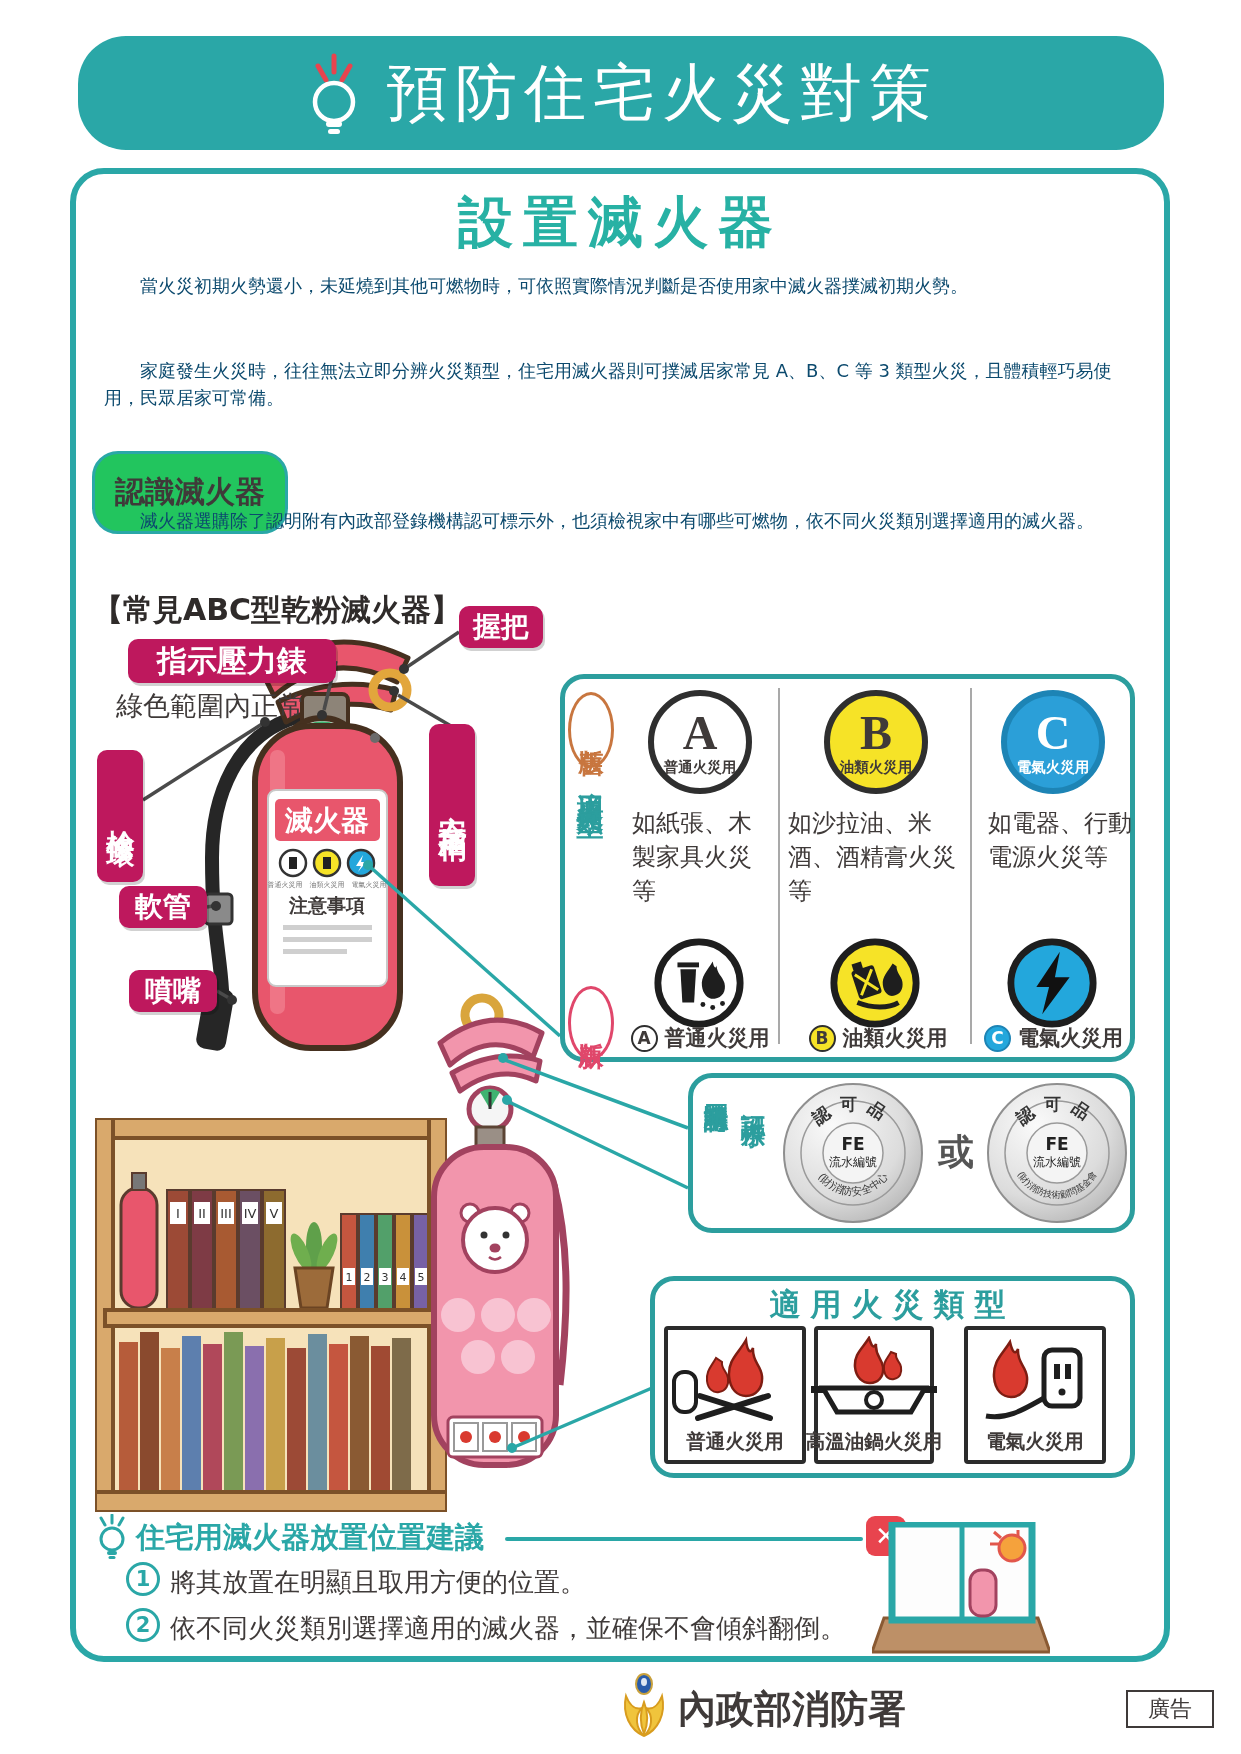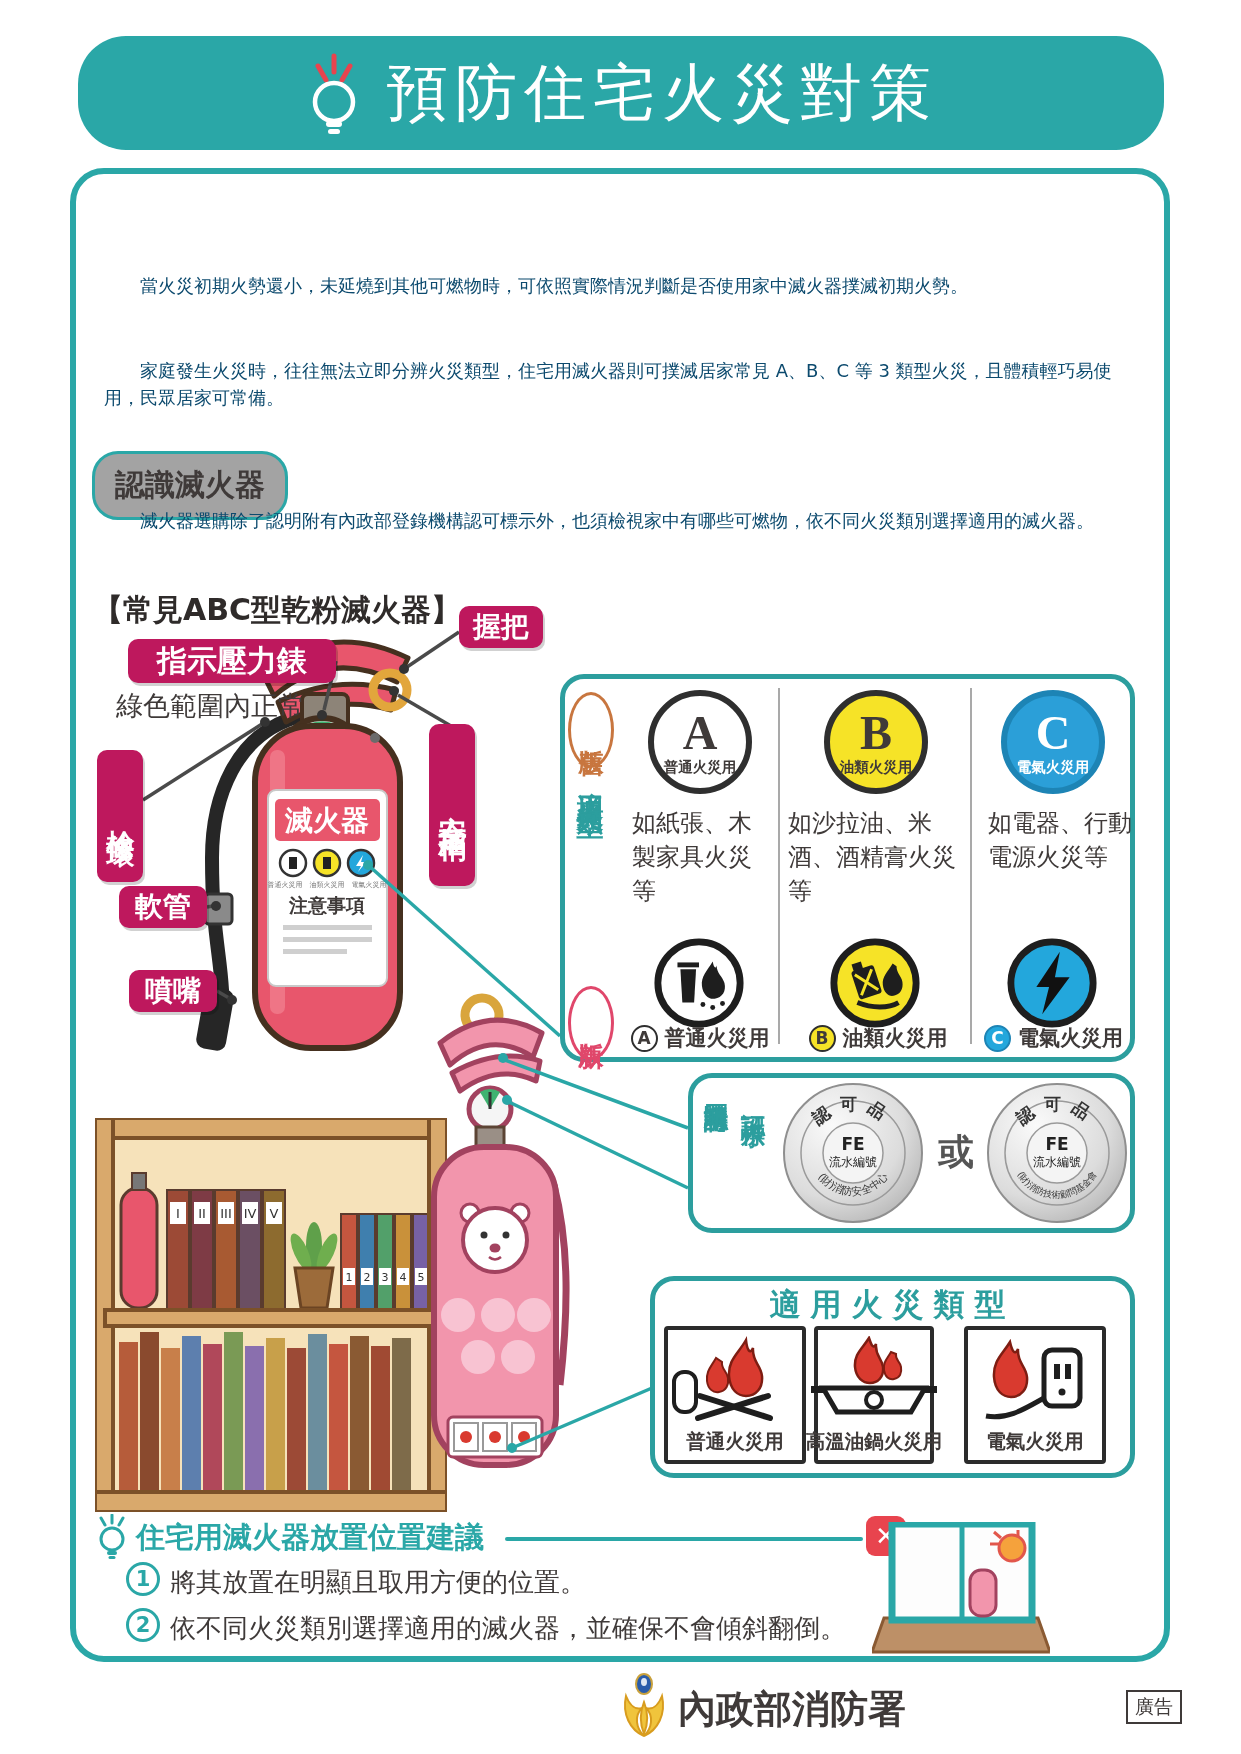--- a/index.html
+++ b/index.html
@@ -4,21 +4,21 @@
 <style>
 *{margin:0;padding:0;box-sizing:border-box}
 body{background:#9a9a9a;font-family:"DejaVu Sans","Liberation Sans",sans-serif}
 .page{position:relative;width:1241px;height:1754px;background:#fff;margin:0 auto;overflow:hidden;color:#3f3a39}
 .abs{position:absolute}
 .banner{left:78px;top:36px;width:1086px;height:114px;background:#2aa7a7;border-radius:48px;display:flex;align-items:center;justify-content:center;gap:22px}
 .banner-title{color:#fff;font-size:62px;font-weight:normal;letter-spacing:7px}
 .mainbox{left:70px;top:168px;width:1100px;height:1494px;border:6px solid #2aa7a7;border-radius:34px;background:#fff}
 .heading{left:0;top:186px;width:100%;text-align:center;font-size:55px;font-weight:bold;color:#27b1a4;letter-spacing:10px}
 .para{font-size:18px;line-height:1.52;text-indent:2em;color:#0c4a6e}
-.pill{left:92px;top:451px;border:3px solid #2aa7a7;border-radius:26px;padding:11px 20px;font-size:30px;font-weight:bold;background:#a3a3a3}
+.pill{left:92px;top:451px;border:3px solid #2aa7a7;border-radius:26px;padding:18px 20px;font-size:30px;font-weight:bold;background:#22c55e}
 .subtitle{font-size:30px;font-weight:bold;color:#2f2b2a}
 .dlabel{background:#be185d;color:#fff;border-radius:10px;font-size:28px;font-weight:bold;display:flex;align-items:center;justify-content:center;box-shadow:2px 3px 0 rgba(0,0,0,.18)}
 .dlabel.v{writing-mode:vertical-rl;text-orientation:upright;letter-spacing:6px}
 .plain-note{font-size:27px;color:#3f3a39}
 .tpanel{border:5px solid #2c9e9e;border-radius:24px;background:#fff}
 .stamp{writing-mode:vertical-rl;text-orientation:upright;border-radius:50%;display:flex;align-items:center;justify-content:center;font-weight:bold;font-size:25px;background:#fff}
 .stamp.old{color:#c8763f;border:3px solid #c8763f}
 .stamp.new{color:#e0476b;border:3px solid #e0476b}
 .vteal{writing-mode:vertical-rl;text-orientation:upright;color:#2c9e9e;font-weight:bold}
 .divider{width:2px;background:#a9a9a9}
@@ -35,41 +35,42 @@
 .cletC{background:#23a7dc;border-color:#1d84b5;color:#fff}
 .p3title{text-align:center;font-size:31px;font-weight:bold;color:#2c9e9e;letter-spacing:10px}
 .fbox{border:4px solid #2b2b2b;border-radius:4px;background:#fff;display:flex;flex-direction:column;align-items:center;justify-content:flex-end}
 .fcap{font-size:19.5px;font-weight:bold;color:#3f3a39;margin-bottom:5px;white-space:nowrap}
 .place-title{font-size:29px;font-weight:bold;color:#2aa7a7}
 .hline{height:4px;background:#2aa7a7;border-radius:2px}
 .numc{width:34px;height:34px;border:3px solid #2aa7a7;border-radius:50%;color:#2aa7a7;font-weight:bold;font-size:21px;display:flex;align-items:center;justify-content:center;background:#fff}
 .place-text{font-size:26px;color:#3f3a39}
 .xbadge{width:40px;height:40px;background:#e8444e;border-radius:9px;color:#fff;font-size:26px;font-weight:bold;display:flex;align-items:center;justify-content:center}
 .footer-agency{font-size:38px;font-weight:bold;color:#3f3a39}
-.ad-box{border:2px solid #3f3a39;font-size:19px;padding:2px 7px;color:#3f3a39}
+.ad-box{border:2px solid #3f3a39;font-size:22px;padding:2px 20px;color:#3f3a39}
 .or-text{font-size:36px;color:#555;font-weight:bold}
 svg{display:block}
 </style>
 </head>
 <body>
 
 <div class="page">
 
   <div class="abs mainbox"></div>
 
   <div class="abs banner">
     <svg width="60" height="86" viewBox="0 0 60 86">
       <path d="M14,16 L22,30 M30,6 L30,22 M46,16 L38,30" stroke="#e8444e" stroke-width="5" stroke-linecap="round"></path>
       <circle cx="30" cy="52" r="19" fill="none" stroke="#fff" stroke-width="4.5"></circle>
       <rect x="22" y="71" width="16" height="6" rx="3" fill="#fff"></rect>
       <rect x="24" y="79" width="12" height="5" rx="2.5" fill="#fff"></rect>
     </svg>
     <div class="banner-title">預防住宅火災對策</div>
   </div>
 
+  <div class="abs heading">設置滅火器</div>
   <p class="abs para" style="left:104px;top:272px;width:1040px">當火災初期火勢還小，未延燒到其他可燃物時，可依照實際情況判斷是否使用家中滅火器撲滅初期火勢。</p>
   <p class="abs para" style="left:104px;top:357px;width:1040px">家庭發生火災時，往往無法立即分辨火災類型，住宅用滅火器則可撲滅居家常見 A、B、C 等 3 類型火災，且體積輕巧易使用，民眾居家可常備。</p>
   <div class="abs pill">認識滅火器</div>
   <p class="abs para" style="left:104px;top:507px;width:1040px">滅火器選購除了認明附有內政部登錄機構認可標示外，也須檢視家中有哪些可燃物，依不同火災類別選擇適用的滅火器。</p>
 
   <div class="abs subtitle" style="left:93px;top:590px">【常見ABC型乾粉滅火器】</div>
 
   <svg class="abs" style="left:150px;top:598px;width:350px;height:465px" viewBox="0 0 350 465">
     <path d="M150,118 C85,135 62,200 62,260 C62,330 70,355 72,392" fill="none" stroke="#262626" stroke-width="14" stroke-linecap="round"></path>
     <rect x="55" y="296" width="27" height="30" rx="4" fill="#8a8a8a" stroke="#333" stroke-width="3"></rect>

